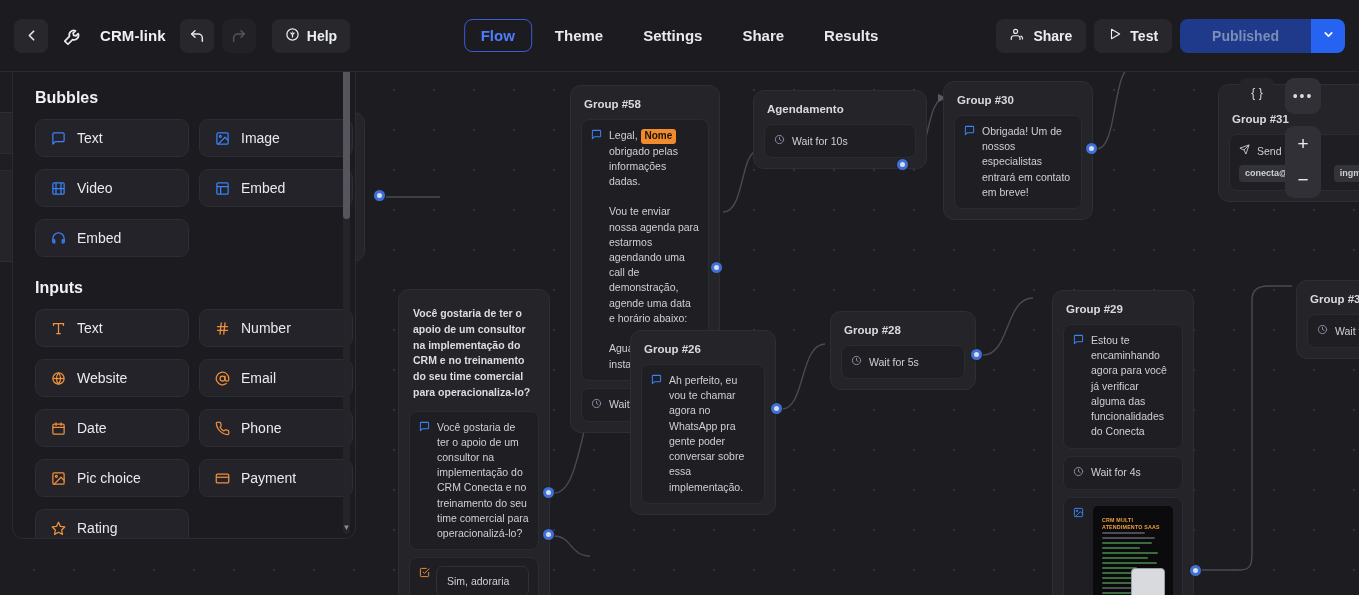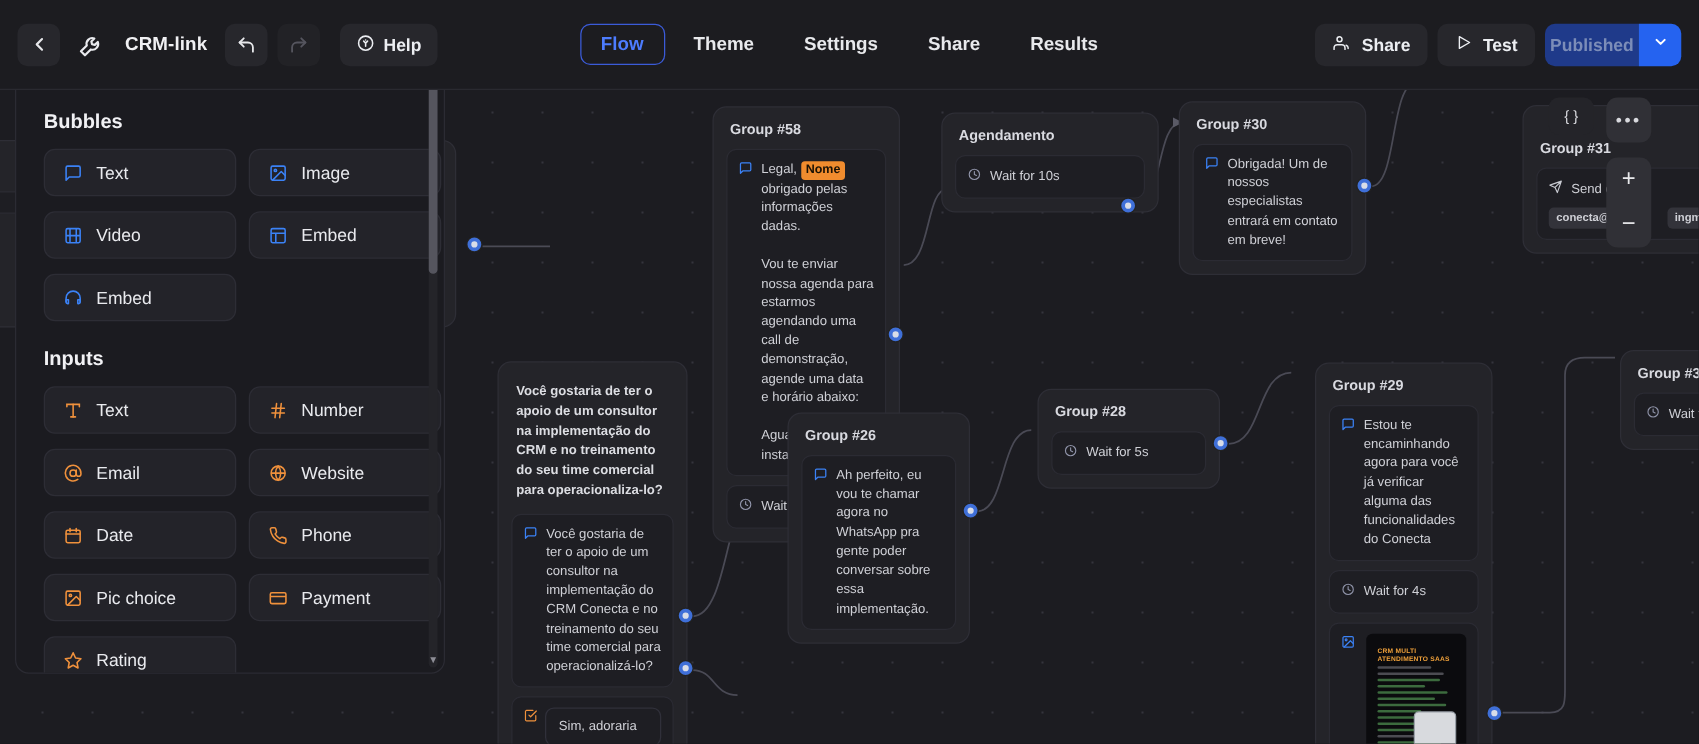--- a/index.html
+++ b/index.html
@@ -46,21 +46,21 @@
     position:absolute; right:14px; display:flex; align-items:center; gap:8px;
   }
   .pill-btn {
     height:34px; border-radius:8px; background:#27272c; color:#eceef2;
     display:flex; align-items:center; gap:8px; padding:0 14px;
     font-size:14px; font-weight:700; cursor:pointer;
   }
   .pub-group { display:flex; align-items:center; }
   .pub-main {
     height:34px; background:#1f3a8a; color:#7c8db8; font-size:14px; font-weight:700;
-    display:flex; align-items:center; padding:0 4px;
+    display:flex; align-items:center; padding:0 32px;
     border-radius:8px 0 0 8px; cursor:pointer;
   }
   .pub-arrow {
     height:34px; width:34px; background:#2563f0; border-radius:0 8px 8px 0;
     display:flex; align-items:center; justify-content:center; cursor:pointer; color:#fff;
   }
 
   
   .canvas {
     position:absolute; top:56px; left:0; width:1359px; height:539px;
@@ -578,36 +578,36 @@
                 <line x1="4" y1="9" x2="20" y2="9"></line>
                 <line x1="4" y1="15" x2="20" y2="15"></line>
                 <line x1="10" y1="3" x2="8" y2="21"></line>
                 <line x1="16" y1="3" x2="14" y2="21"></line>
               </svg>
           </span>
           <span>Number</span>
         </div>
         <div class="item orange">
           <span class="ic">
-            <svg width="15" height="15" viewBox="0 0 24 24" fill="none" stroke="currentColor" stroke-width="2" stroke-linecap="round">
-                <circle cx="12" cy="12" r="4"></circle>
-                <path d="M16 8v5a3 3 0 0 0 6 0v-1a10 10 0 1 0-4 8"></path>
-              </svg>
-          </span>
-          <span>Email</span>
-        </div>
-        <div class="item orange">
-          <span class="ic">
             <svg width="15" height="15" viewBox="0 0 24 24" fill="none" stroke="currentColor" stroke-width="2">
                 <circle cx="12" cy="12" r="9"></circle>
                 <line x1="3" y1="12" x2="21" y2="12"></line>
                 <path d="M12 3a14 14 0 0 1 0 18 14 14 0 0 1 0-18z"></path>
               </svg>
           </span>
           <span>Website</span>
+        </div>
+        <div class="item orange">
+          <span class="ic">
+            <svg width="15" height="15" viewBox="0 0 24 24" fill="none" stroke="currentColor" stroke-width="2" stroke-linecap="round">
+                <circle cx="12" cy="12" r="4"></circle>
+                <path d="M16 8v5a3 3 0 0 0 6 0v-1a10 10 0 1 0-4 8"></path>
+              </svg>
+          </span>
+          <span>Email</span>
         </div>
         <div class="item orange">
           <span class="ic">
             <svg width="15" height="15" viewBox="0 0 24 24" fill="none" stroke="currentColor" stroke-width="2" stroke-linecap="round">
                 <rect x="3" y="5" width="18" height="16" rx="2"></rect>
                 <line x1="3" y1="10" x2="21" y2="10"></line>
                 <line x1="8" y1="3" x2="8" y2="7"></line>
                 <line x1="16" y1="3" x2="16" y2="7"></line>
               </svg>
           </span>

